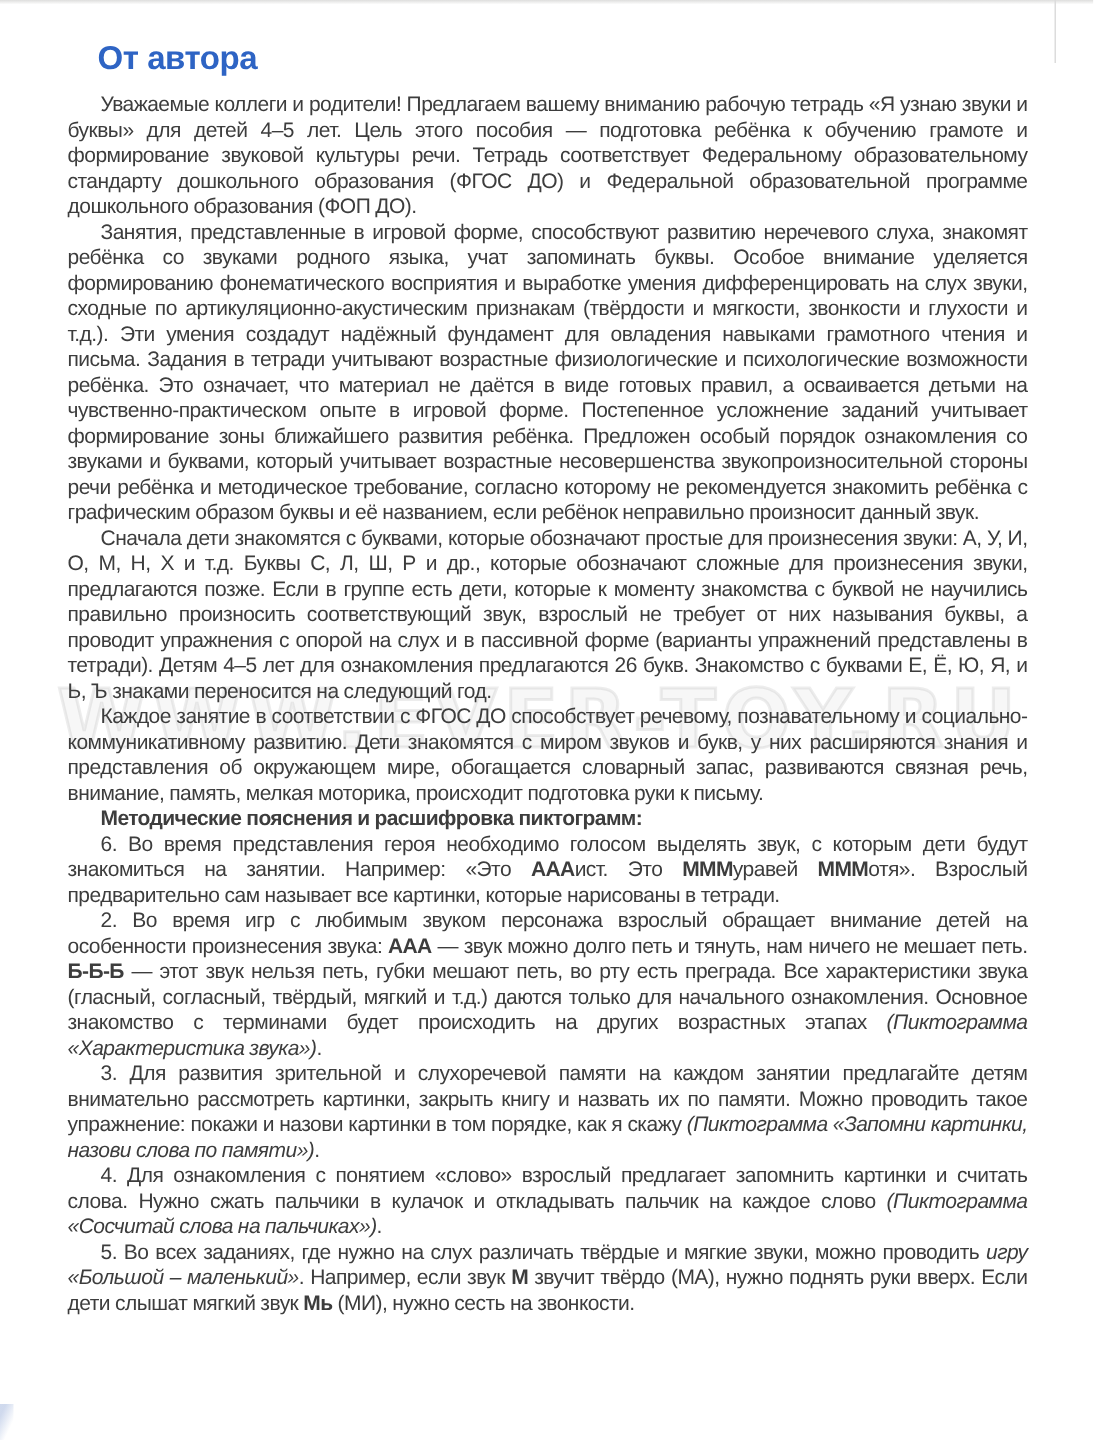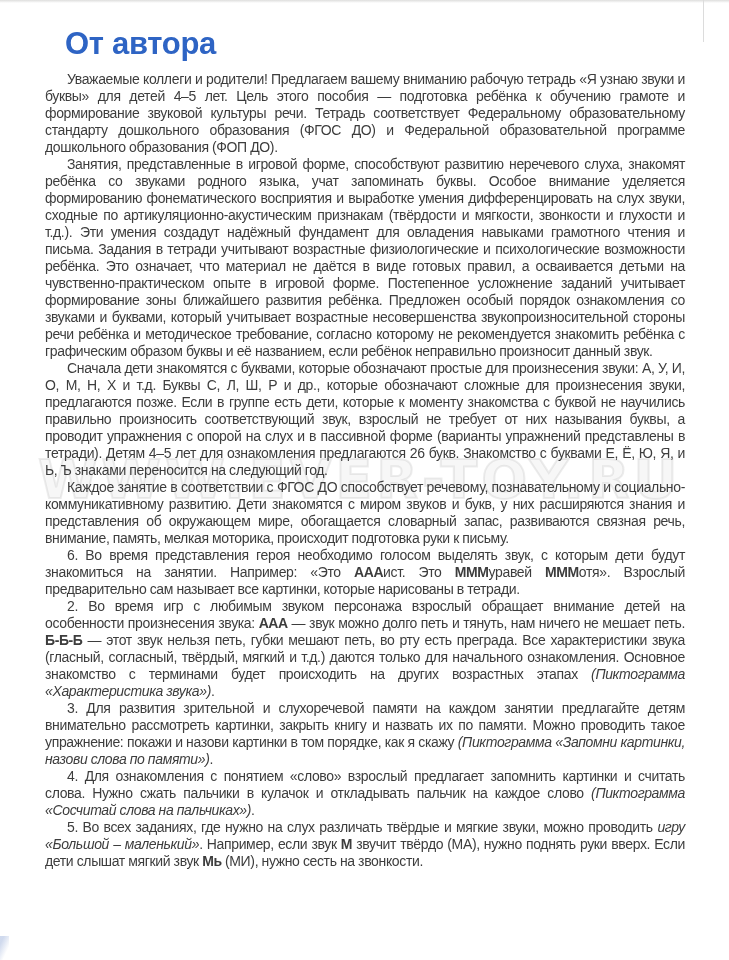--- a/index.html
+++ b/index.html
@@ -8,21 +8,21 @@
     background:#ffffff;color:#3d3d3d;
     font-family:"Liberation Sans",sans-serif;
   }
   .top-edge{position:absolute;top:0;left:0;right:0;height:3px;
     background:linear-gradient(#dededd,rgba(255,255,255,0));}
   .right-edge{position:absolute;top:0;right:25px;width:1px;height:42px;background:#dcdcdc;}
   .corner-sliver{position:absolute;left:0;bottom:0;width:9px;height:24px;
     background:linear-gradient(115deg,#a9bbdf 20%,rgba(255,255,255,0) 70%);opacity:.55;}
   .content{position:absolute;left:45px;width:640px;top:26px;}
   .title{
-    margin:0 0 9px 20px;font-size:31px;font-weight:bold;letter-spacing:-0.3px;
+    margin:0 0 9px 20px;font-size:22px;font-weight:bold;letter-spacing:-0.3px;
   }
   .body p{
     margin:0;text-indent:22px;text-align:justify;
     font-size:14px;line-height:17px;letter-spacing:-0.35px;
     word-spacing:-0.2px;
   }
   .body p b{letter-spacing:-0.4px;}
   .watermark{
     position:absolute;left:38px;top:448px;width:660px;
     font-family:"DejaVu Sans",sans-serif;font-weight:bold;
@@ -40,20 +40,21 @@
   <div class="right-edge"></div>
   <div class="watermark">WWW.EVER-TOY.RU</div>
 
   <div class="content">
     <h1 class="title" style="color: rgb(46, 100, 196);">От автора</h1>
     <div class="body" id="body">
         <p><span>Уважаемые коллеги и родители! Предлагаем вашему вниманию рабочую тетрадь «Я узнаю звуки и буквы» для детей 4–5 лет. Цель этого пособия — подготовка ребёнка к обучению грамоте и формирование звуковой культуры речи. Тетрадь соответствует Федеральному образовательному стандарту дошкольного образования (ФГОС ДО) и Федеральной образовательной программе дошкольного образования (ФОП ДО).</span></p>
         <p><span>Занятия, представленные в игровой форме, способствуют развитию неречевого слуха, знакомят ребёнка со звуками родного языка, учат запоминать буквы. Особое внимание уделяется формированию фонематического восприятия и выработке умения дифференцировать на слух звуки, сходные по артикуляционно-акустическим признакам (твёрдости и мягкости, звонкости и глухости и т.д.). Эти умения создадут надёжный фундамент для овладения навыками грамотного чтения и письма. Задания в тетради учитывают возрастные физиологические и психологические возможности ребёнка. Это означает, что материал не даётся в виде готовых правил, а осваивается детьми на чувственно-практическом опыте в игровой форме. Постепенное усложнение заданий учитывает формирование зоны ближайшего развития ребёнка. Предложен особый порядок ознакомления со звуками и буквами, который учитывает возрастные несовершенства звукопроизносительной стороны речи ребёнка и методическое требование, согласно которому не рекомендуется знакомить ребёнка с графическим образом буквы и её названием, если ребёнок неправильно произносит данный звук.</span></p>
         <p><span>Сначала дети знакомятся с буквами, которые обозначают простые для произнесения звуки: А, У, И, О, М, Н, Х и т.д. Буквы С, Л, Ш, Р и др., которые обозначают сложные для произнесения звуки, предлагаются позже. Если в группе есть дети, которые к моменту знакомства с буквой не научились правильно произносить соответствующий звук, взрослый не требует от них называния буквы, а проводит упражнения с опорой на слух и в пассивной форме (варианты упражнений представлены в тетради). Детям 4–5 лет для ознакомления предлагаются 26 букв. Знакомство с буквами Е, Ё, Ю, Я, и Ь, Ъ знаками переносится на следующий год.</span></p>
         <p><span>Каждое занятие в соответствии с ФГОС ДО способствует речевому, познавательному и социально-коммуникативному развитию. Дети знакомятся с миром звуков и букв, у них расширяются знания и представления об окружающем мире, обогащается словарный запас, развиваются связная речь, внимание, память, мелкая моторика, происходит подготовка руки к письму.</span></p>
+        <p><b>Методические пояснения и расшифровка пиктограмм:</b></p>
         <p><span>6. Во время представления героя необходимо голосом выделять звук, с которым дети будут знакомиться на занятии. Например: «Это </span><b>ААА</b><span>ист. Это </span><b>МММ</b><span>уравей </span><b>МММ</b><span>отя». Взрослый предварительно сам называет все картинки, которые нарисованы в тетради.</span></p>
         <p><span>2. Во время игр с любимым звуком персонажа взрослый обращает внимание детей на особенности произнесения звука: </span><b>ААА</b><span> — звук можно долго петь и тянуть, нам ничего не мешает петь. </span><b>Б-Б-Б</b><span> — этот звук нельзя петь, губки мешают петь, во рту есть преграда. Все характеристики звука (гласный, согласный, твёрдый, мягкий и т.д.) даются только для начального ознакомления. Основное знакомство с терминами будет происходить на других возрастных этапах </span><i>(Пиктограмма «Характеристика звука»)</i><span>.</span></p>
         <p><span>3. Для развития зрительной и слухоречевой памяти на каждом занятии предлагайте детям внимательно рассмотреть картинки, закрыть книгу и назвать их по памяти. Можно проводить такое упражнение: покажи и назови картинки в том порядке, как я скажу </span><i>(Пиктограмма «Запомни картинки, назови слова по памяти»)</i><span>.</span></p>
         <p><span>4. Для ознакомления с понятием «слово» взрослый предлагает запомнить картинки и считать слова. Нужно сжать пальчики в кулачок и откладывать пальчик на каждое слово </span><i>(Пиктограмма «Сосчитай слова на пальчиках»)</i><span>.</span></p>
         <p><span>5. Во всех заданиях, где нужно на слух различать твёрдые и мягкие звуки, можно проводить </span><i>игру «Большой – маленький»</i><span>. Например, если звук </span><b>М</b><span> звучит твёрдо (МА), нужно поднять руки вверх. Если дети слышат мягкий звук </span><b>Мь</b><span> (МИ), нужно сесть на звонкости.</span></p>
       </div>
 
   </div>
 
   <div class="corner-sliver"></div>

